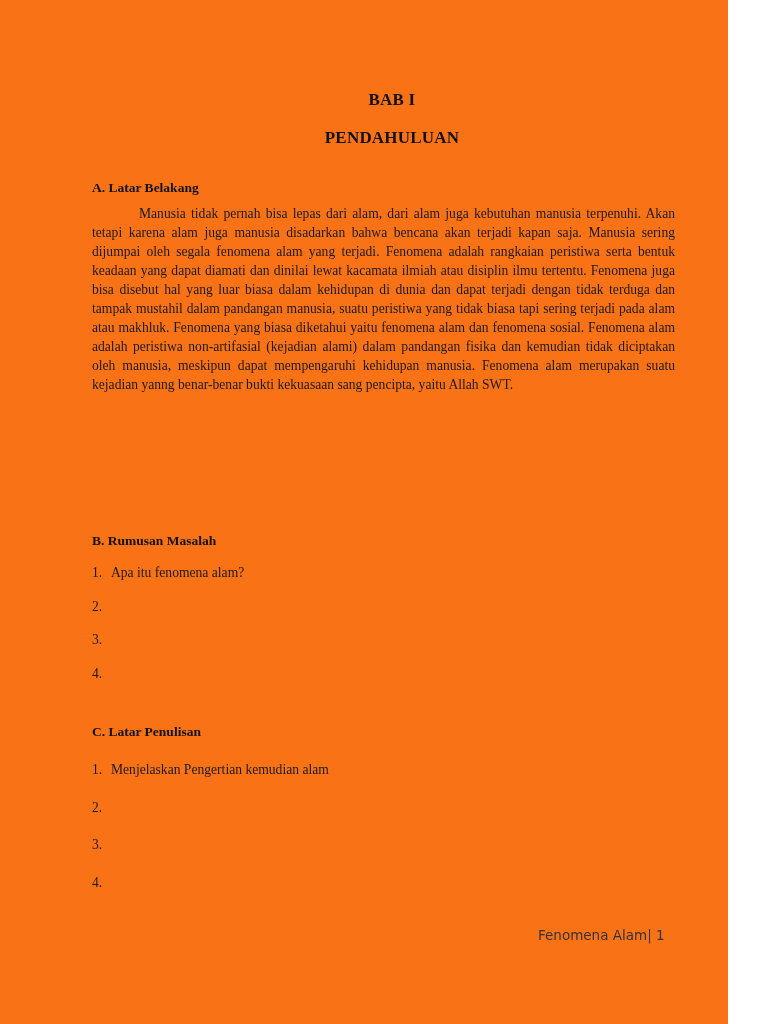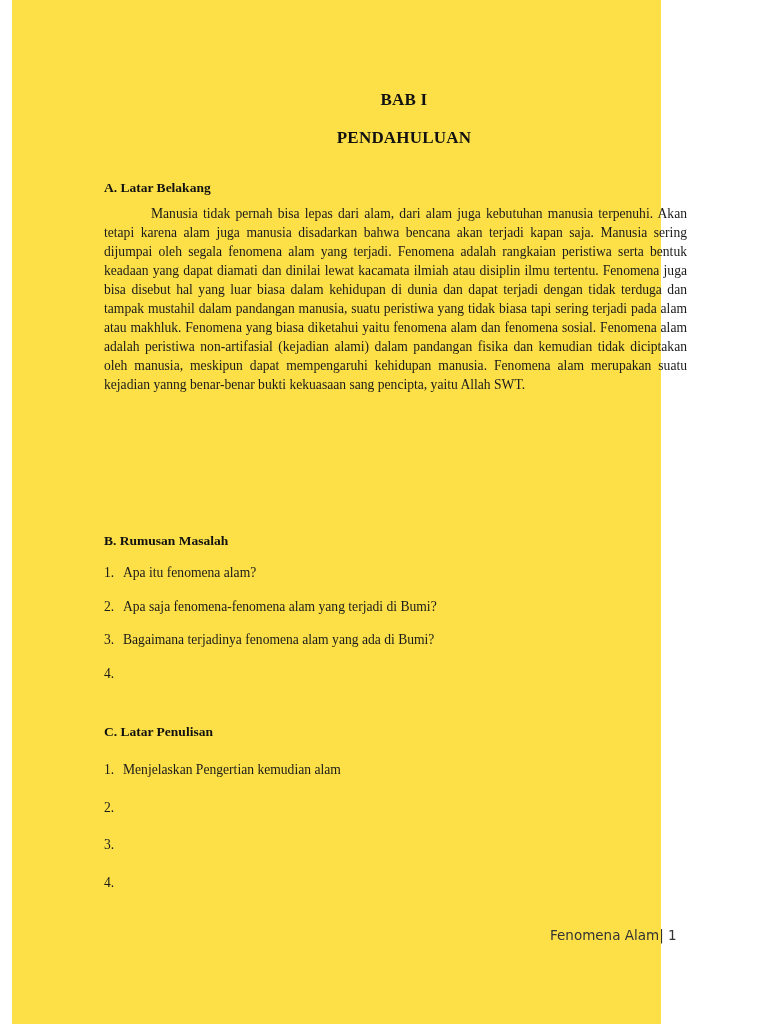--- a/index.html
+++ b/index.html
@@ -11,24 +11,23 @@
       width: 768px;
       height: 1024px;
       position: relative;
       overflow: hidden;
       font-family: "Liberation Serif", "DejaVu Serif", serif;
       color: #1a1a1a;
     }
     .page {
       position: absolute;
       left: 0; top: 0;
-      width: 649px;
+      width: 728px;
       height: 1024px;
-      background: #fde047;
-      margin-left: 12px;
+      background: #f97316;
     }
     .title {
       position: absolute;
       left: 0;
       width: 768px;
       text-align: center;
       font-weight: bold;
       font-size: 17px;
       color: #111;
       letter-spacing: 0.2px;
@@ -101,25 +100,23 @@
   <p class="paragraph">Manusia tidak pernah bisa lepas dari alam, dari alam juga kebutuhan manusia terpenuhi. Akan tetapi karena alam juga manusia disadarkan bahwa bencana akan terjadi kapan saja. Manusia sering dijumpai oleh segala fenomena alam yang terjadi. Fenomena adalah rangkaian peristiwa serta bentuk keadaan yang dapat diamati dan dinilai lewat kacamata ilmiah atau disiplin ilmu tertentu. Fenomena juga bisa disebut hal yang luar biasa dalam kehidupan di dunia dan dapat terjadi dengan tidak terduga dan tampak mustahil dalam pandangan manusia, suatu peristiwa yang tidak biasa tapi sering terjadi pada alam atau makhluk. Fenomena yang biasa diketahui yaitu fenomena alam dan fenomena sosial. Fenomena alam adalah peristiwa non-artifasial (kejadian alami) dalam pandangan fisika dan kemudian tidak diciptakan oleh manusia, meskipun dapat mempengaruhi kehidupan manusia. Fenomena alam merupakan suatu kejadian yanng benar-benar bukti kekuasaan sang pencipta, yaitu Allah SWT.</p>
 
   <div class="heading" style="top:533px;text-align:center;">B. Rumusan Masalah</div>
   <ul class="list list-rumusan" style="top:565px;">
     <li>
       <span class="num">1.</span>
       <span>Apa itu fenomena alam?</span>
     </li>
     <li>
       <span class="num">2.</span>
-      <span>Apa saja fenomena-fenomena alam yang terjadi di Bumi?</span>
     </li>
     <li>
       <span class="num">3.</span>
-      <span>Bagaimana terjadinya fenomena alam yang ada di Bumi?</span>
     </li>
     <li>
       <span class="num">4.</span>
     </li>
   </ul>
 
   <div class="heading" style="top:724px;">C. Latar Penulisan</div>
   <ul class="list list-tujuan" style="top:762px;">
     <li>
       <span class="num">1.</span>

